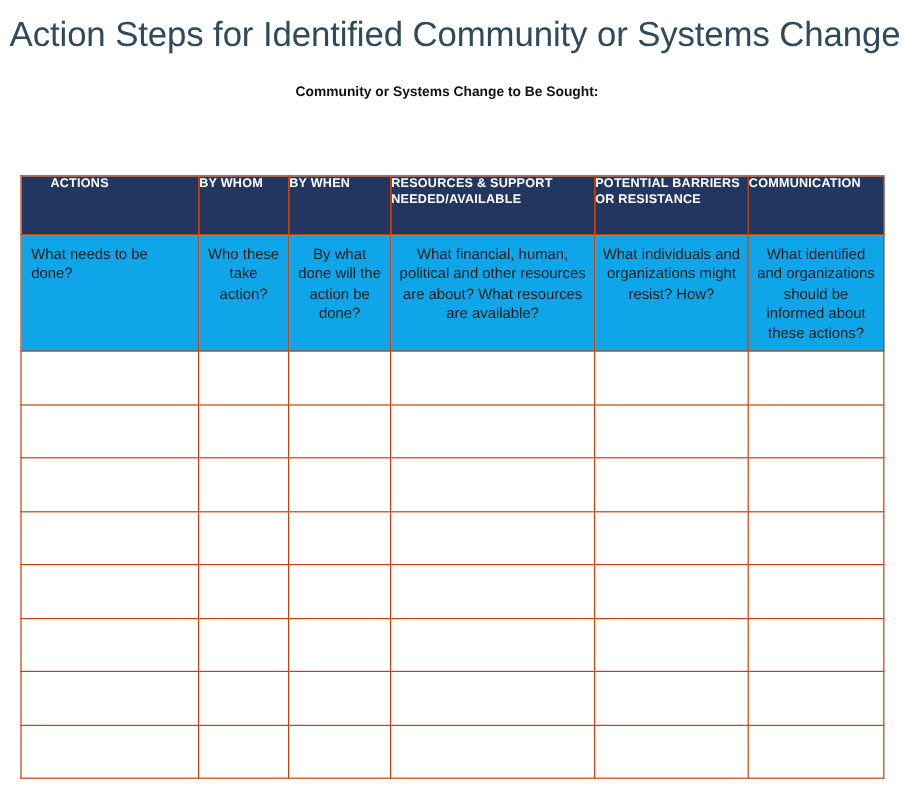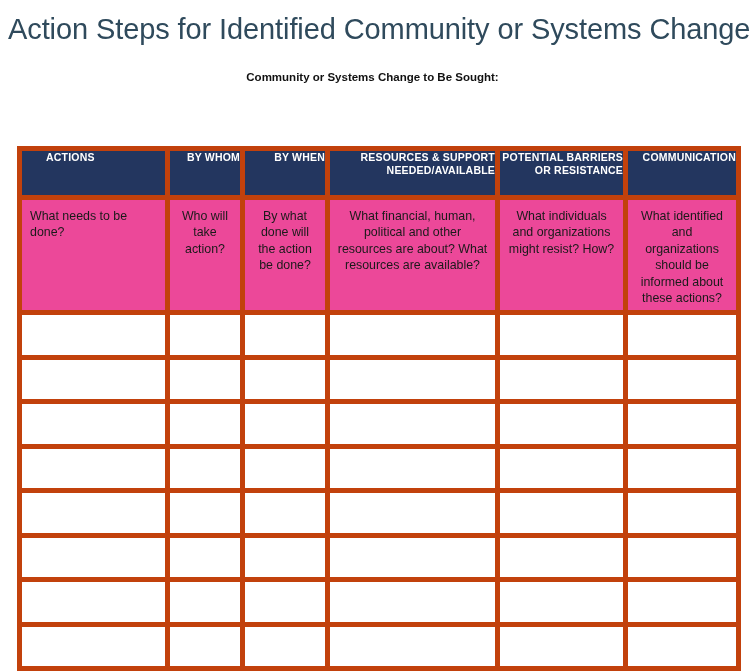--- a/index.html
+++ b/index.html
@@ -59,52 +59,52 @@
     width: 719px;
   }
   table.action-table {
     border-collapse: collapse;
     table-layout: fixed;
     width: 719px;
     border: 1.5px solid #000000;
   }
   table.action-table td,
   table.action-table th {
-    border: 5px solid #c2410c;
+    border: 1px solid #c2410c;
     padding: 0;
     vertical-align: top;
     box-sizing: border-box;
   }
   
   col.c1 { width: 148px; }
   col.c2 { width: 75px; }
   col.c3 { width: 85px; }
   col.c4 { width: 170px; }
   col.c5 { width: 128px; }
   col.c6 { width: 113px; }
 
   thead th {
     background: #23365f;
     color: #ffffff;
     height: 49px;
     font-size: 10.5px;
     font-weight: bold;
     letter-spacing: 0.2px;
-    text-align: right;
+    text-align: left;
     vertical-align: middle;
     line-height: 1.25;
     border-color: #000000;
     padding: 2px 4px;
   }
   thead th.col-actions {
     text-align: left;
     padding-left: 24px;
   }
   tr.desc-row td {
-    background: #ec4899;
+    background: #0ea5e9;
     height: 97px;
     font-size: 12.4px;
     color: #1a1a1a;
     line-height: 1.32;
     text-align: center;
     vertical-align: top;
     padding: 8px 6px 4px 6px;
   }
   tr.desc-row td.col-actions {
     text-align: left;
@@ -141,21 +141,21 @@
           <th>BY WHOM</th>
           <th>BY WHEN</th>
           <th>RESOURCES &amp; SUPPORT NEEDED/AVAILABLE</th>
           <th>POTENTIAL BARRIERS OR RESISTANCE</th>
           <th>COMMUNICATION</th>
         </tr>
       </thead>
       <tbody>
         <tr class="desc-row">
           <td class="col-actions">What needs to be done?</td>
-          <td>Who will take action?</td>
+          <td>Who these take action?</td>
           <td>By what done will the action be done?</td>
           <td>What financial, human, political and other resources are about? What resources are available?</td>
           <td>What individuals and organizations might resist? How?</td>
           <td>What identified and organizations should be informed about these actions?</td>
         </tr>
 
       <tr class="blank-row">
             <td></td>
             <td></td>
             <td></td>

